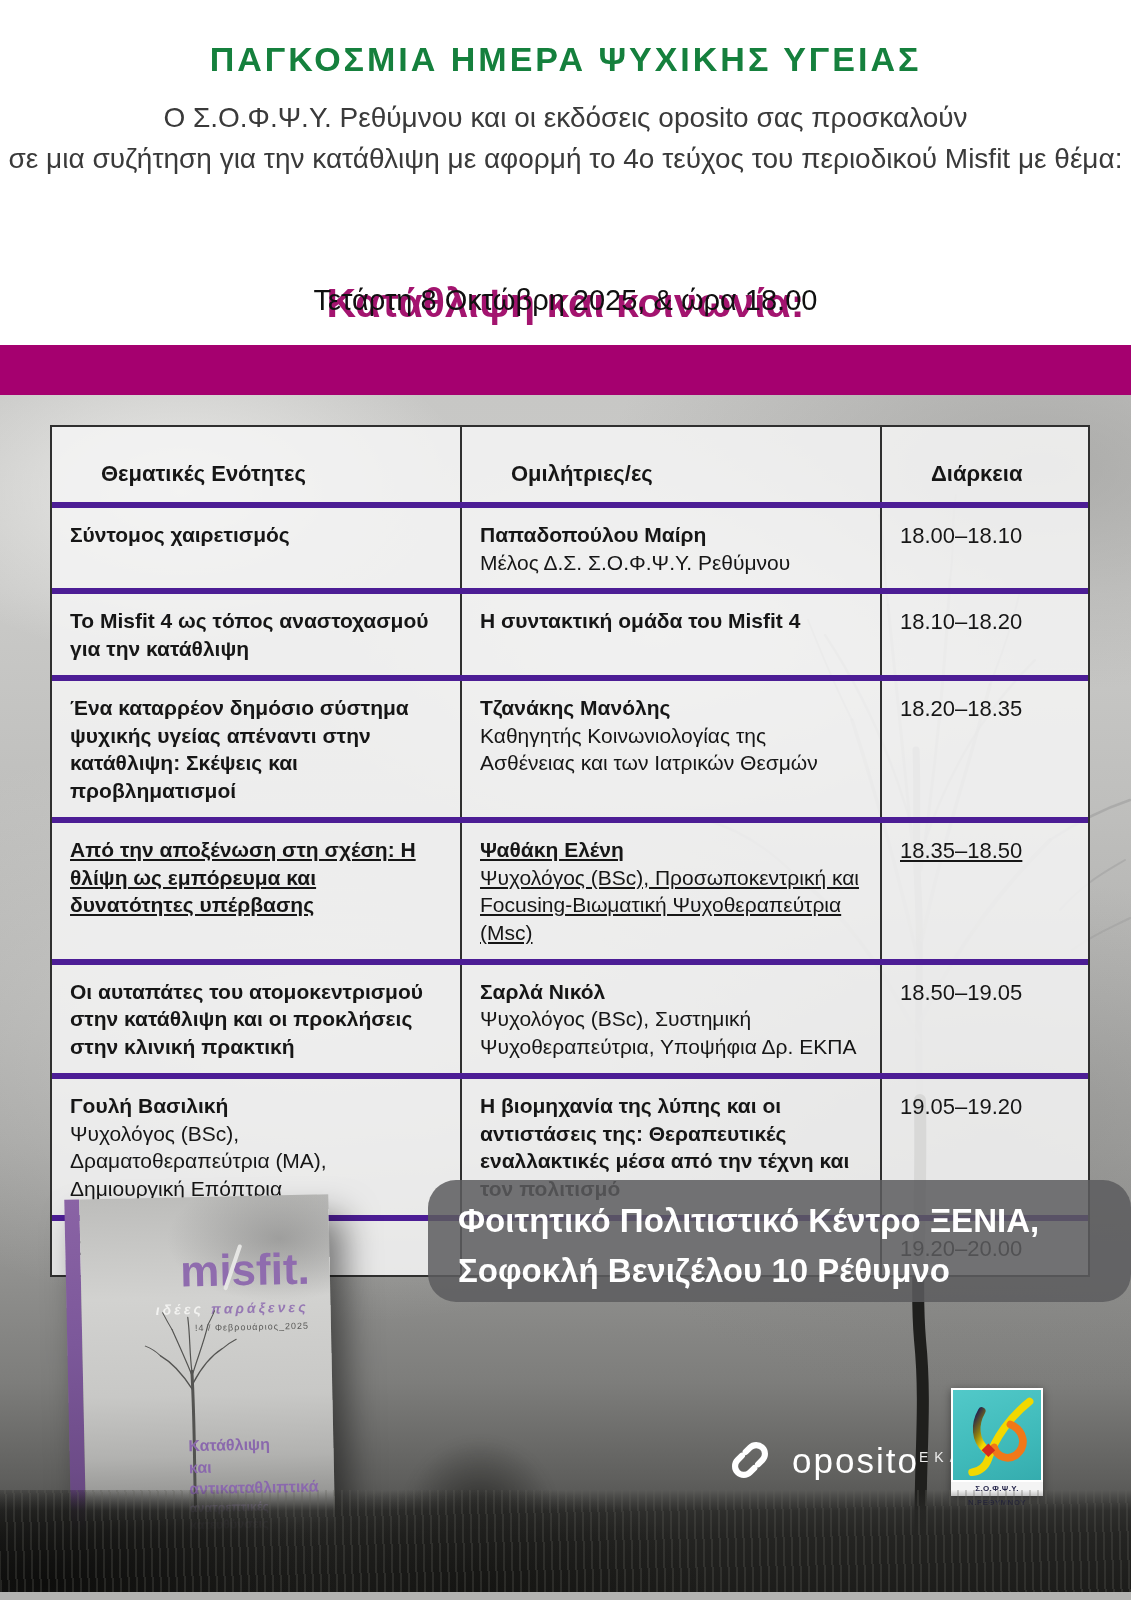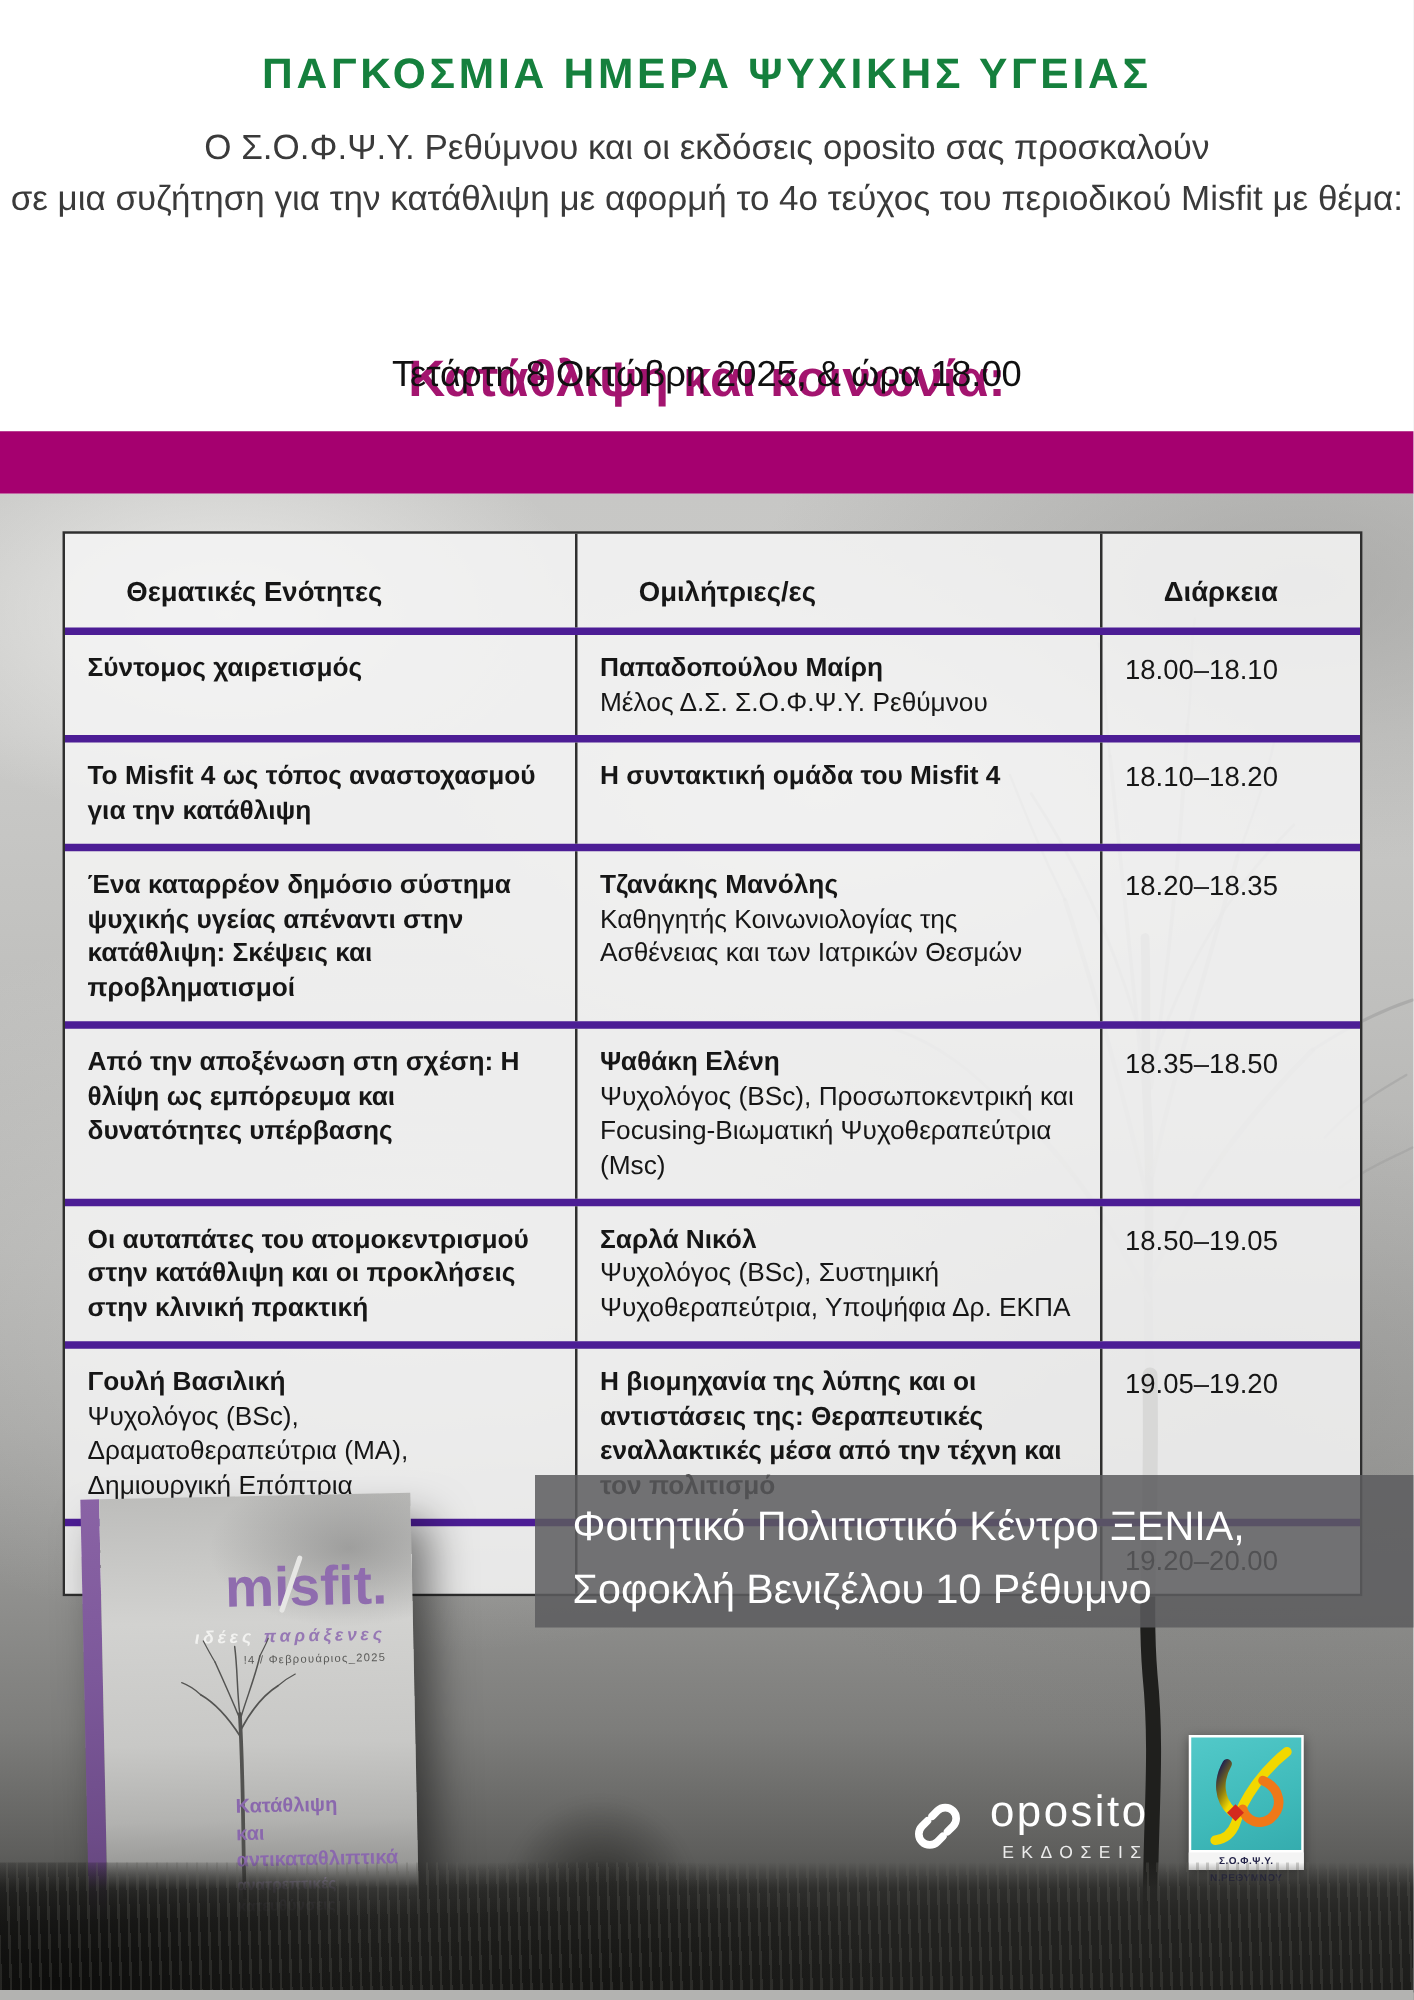--- a/index.html
+++ b/index.html
@@ -76,28 +76,28 @@
     padding:13px 18px 12px 18px; box-sizing:border-box;
     border-right:2px solid #2f2f2f; font-size:21px; line-height:1.32;
   }
   .scell:last-child{ border-right:none; }
   .srow.head .scell{ font-weight:bold; font-size:22px; padding-top:32px; padding-bottom:14px;margin-left:31px;}
   .topic{ font-weight:bold; }
   .sp-name{ font-weight:bold; }
   .sp-desc{ font-weight:normal; }
   .time{ font-size:22px; }
   .r-h0{min-height:46px;} .r-h1{min-height:76px;} .r-h2{min-height:76px;}
-  .r-h3{min-height:94px;} .r-h4{min-height:120px;} .r-h5{min-height:90px;}
+  .r-h3{min-height:94px;} .r-h4{min-height:120px;text-decoration:underline;} .r-h5{min-height:90px;}
   .r-h6{min-height:114px;} .r-h7{min-height:60px;}
   
   .venue{
     position:absolute; top:1180px; left:428px; width:703px; height:122px;
     background:rgba(92,92,94,.85); color:#ffffff;
-    font-size:33px; font-weight:normal; line-height:1.5;
-    padding:16px 0 0 30px; box-sizing:border-box;
+    font-size:33px; font-weight:bold; line-height:1.5;
+    padding:16px 0 0 30px; box-sizing:border-box;border-radius:28px;
   }
   
   .book{
     position:absolute; top:1197px; left:68px; width:264px; height:360px;
     transform:rotate(-1.2deg);
     box-shadow:14px 22px 34px rgba(0,0,0,.5);
   }
   .book .spine{
     position:absolute; top:0; left:0; width:15px; height:100%;
     background:linear-gradient(180deg,#8a63a5 0%,#7c589a 40%,#6d4c88 75%,#59406f 100%);
@@ -132,21 +132,21 @@
     position:absolute; left:104px; top:238px; line-height:1.35;
   }
   .m-bottom .b1,.m-bottom .b2{ font-size:16px; font-weight:bold; color:#8a68ad; }
   .m-bottom .b3{ font-size:12.5px; color:#bdaed2; font-weight:bold; }
   .cover-tree{ position:absolute; left:60px; top:112px; opacity:.9; }
   
   .oposito{
     position:absolute; top:1432px; left:722px;
     display:flex; align-items:center; gap:14px; color:#ffffff;
   }
-  .op-text{ display:flex; flex-direction:column; align-items:flex-end; }
+  .op-text{ display:flex; flex-direction:row; align-items:flex-start; }
   .op-name{ font-size:35px; letter-spacing:2px; font-weight:normal; line-height:1; }
   .op-sub{ font-size:14px; letter-spacing:6px; margin-top:6px; color:#ececec; }
   .sofpsy{
     position:absolute; top:1388px; left:951px; width:92px; height:108px;
     background:#ffffff; box-shadow:0 2px 8px rgba(0,0,0,.4);
   }
   .sofpsy .sq{
     position:absolute; top:2px; left:2px; right:2px; height:90px;
     background:linear-gradient(160deg,#52c9c9 0%,#3fbaba 60%,#35acae 100%);
   }

